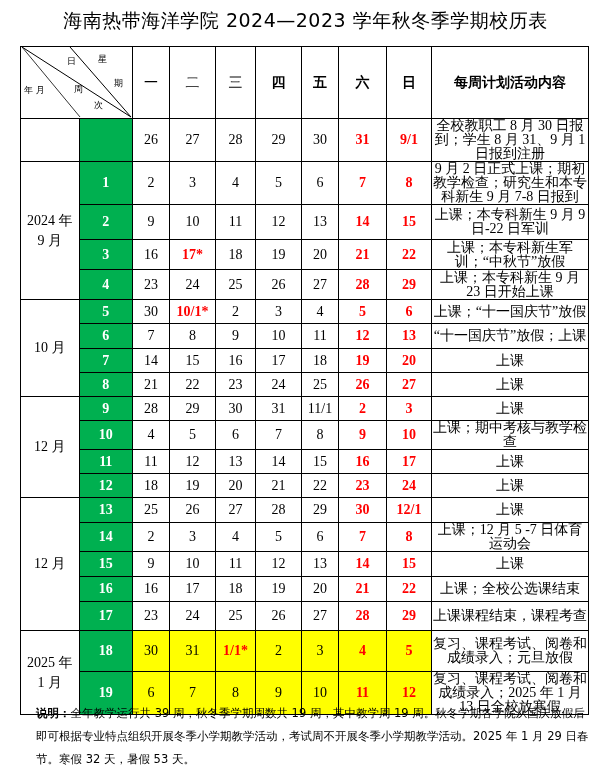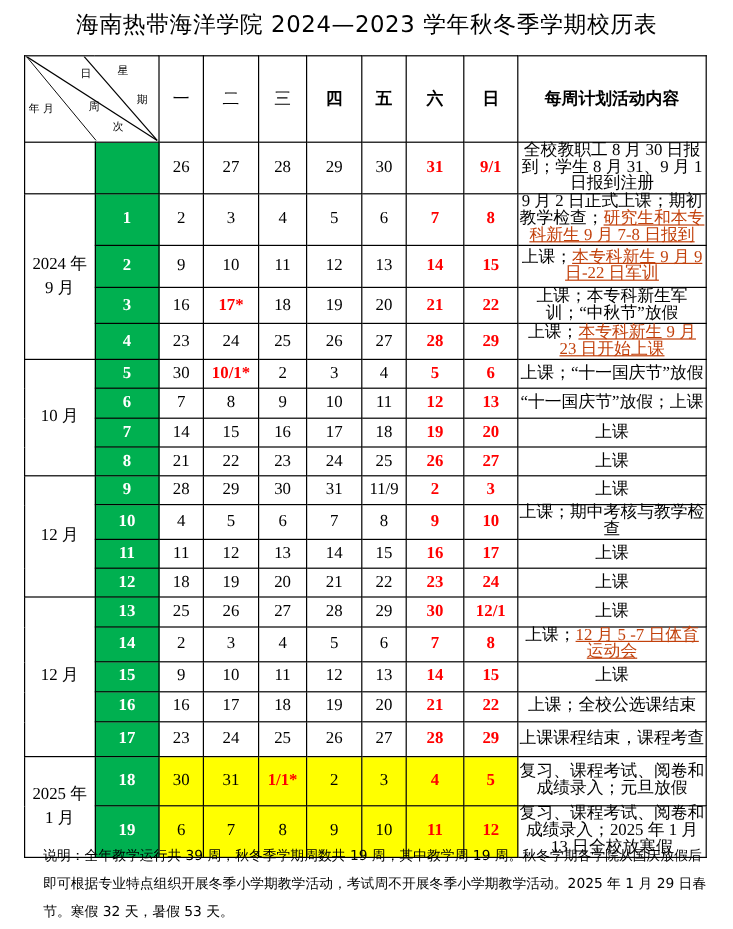--- a/index.html
+++ b/index.html
@@ -7,26 +7,26 @@
   .title{position:absolute;left:0;top:8px;width:611px;text-align:center;font-size:19px;font-family:"DejaVu Sans","Liberation Sans",sans-serif;letter-spacing:0.5px;}
   table.cal{position:absolute;left:20px;top:46px;border-collapse:collapse;table-layout:fixed;}
   table.cal td{border:1px solid #000;padding:0;text-align:center;vertical-align:middle;font-size:14px;font-family:"Liberation Serif","DejaVu Serif",serif;}
   td.hdr{font-family:"DejaVu Sans","Liberation Sans",sans-serif;font-weight:bold;font-size:14px;}
   td.hdr-plain{font-family:"DejaVu Sans","Liberation Sans",sans-serif;font-size:15px;}
   td.week{background:#00B050;color:#fff;font-weight:bold;}
   td.month{font-size:13px;font-family:"Liberation Serif","DejaVu Serif",serif;line-height:20px;}
   td.red{color:#FF0000;font-weight:bold;}
   td.yellow{background:#FFFF00;}
   td.note{text-align:left;font-family:"DejaVu Sans","Liberation Sans",sans-serif;font-size:10.5px;line-height:14px;padding:1px 3px;}
-  td.note .r{color:#c2410c;text-decoration:underline;}
+  td.note .r{color:#000000;}
   .corner{position:relative;width:57px;height:70px;overflow:hidden;}
   .corner svg{position:absolute;left:-1px;top:-1px;}
   .corner span{position:absolute;font-family:"DejaVu Sans","Liberation Sans",sans-serif;font-size:9px;}
   .footer{position:absolute;left:36px;top:702px;width:560px;font-size:11.5px;line-height:23px;font-family:"DejaVu Sans","Liberation Sans",sans-serif;}
-  .footer b{font-weight:normal;}
+  .footer b{font-weight:bold;}
 </style>
 </head>
 <body>
 
 <div class="title">海南热带海洋学院 2024—2023 学年秋冬季学期校历表</div>
 
 <table class="cal">
   <colgroup>
     <col style="width:58px">
       <col style="width:53px">
@@ -170,21 +170,21 @@
         <td class="red">27</td>
         <td class="note"><span>上课</span></td>
       </tr>
       <tr style="height: 24px;">
         <td rowspan="4" class="month" style="white-space: pre-line;">12 月</td>
         <td class="week">9</td>
         <td class="">28</td>
         <td class="">29</td>
         <td class="">30</td>
         <td class="">31</td>
-        <td class="">11/9</td>
+        <td class="">11/1</td>
         <td class="red">2</td>
         <td class="red">3</td>
         <td class="note"><span>上课</span></td>
       </tr>
       <tr style="height: 25px;">
         <td class="week">10</td>
         <td class="">4</td>
         <td class="">5</td>
         <td class="">6</td>
         <td class="">7</td>

